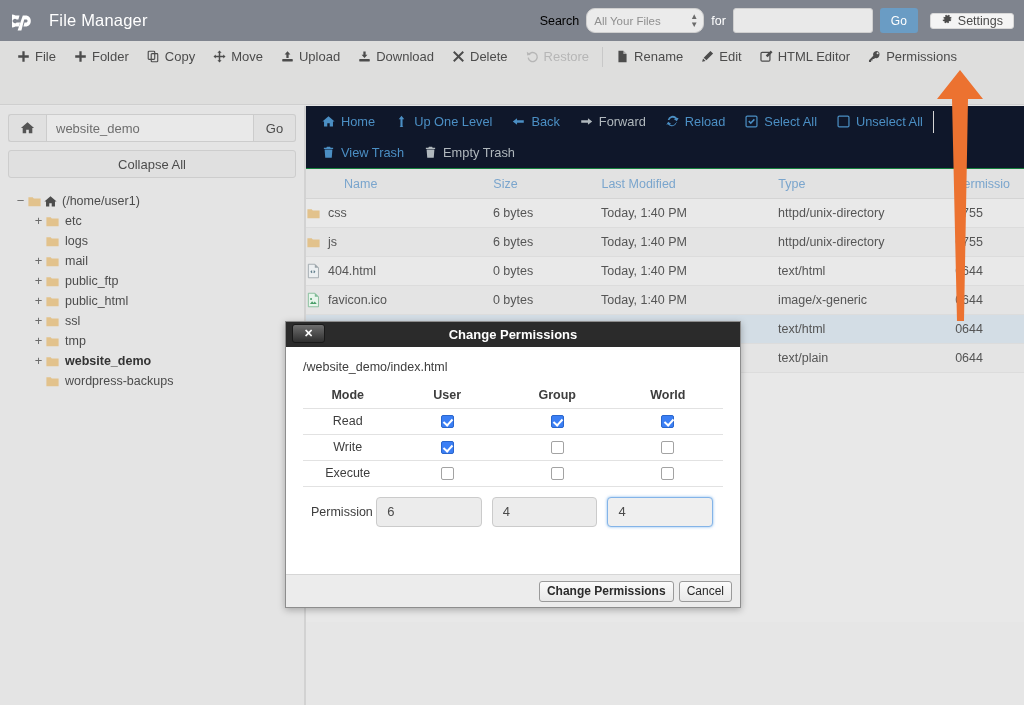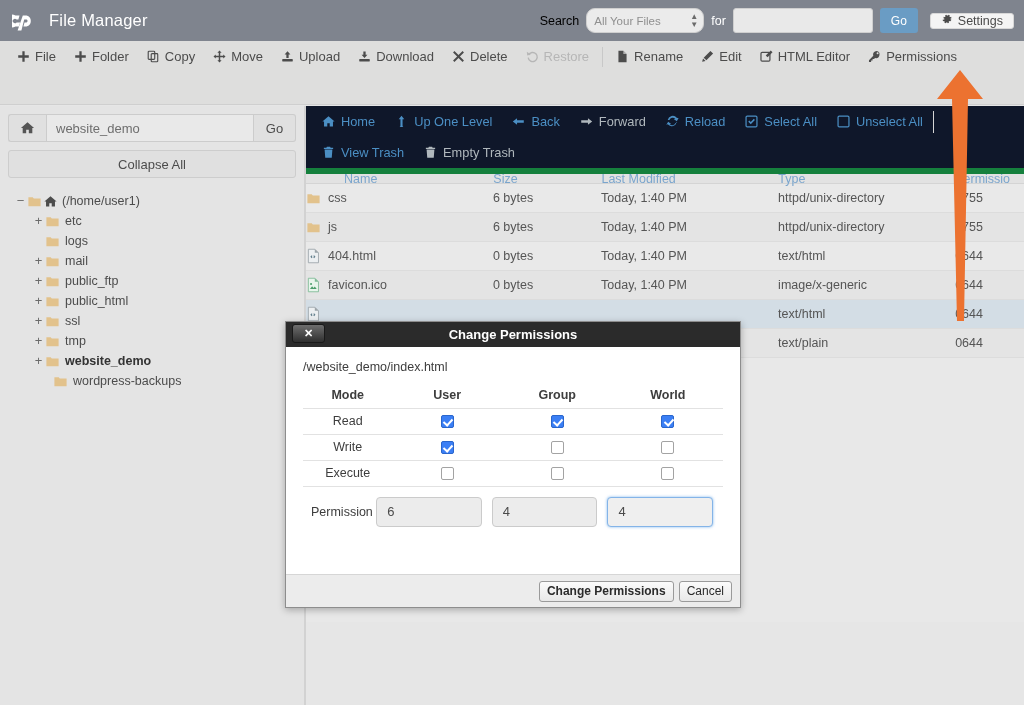--- a/index.html
+++ b/index.html
@@ -129,22 +129,22 @@
   .nav-row.second { }
   .nav-item {
     display: flex; align-items: center; gap: 6px; padding: 0 10px; height: 25px;
     color: #4b8fc4; font-size: 12.8px; cursor: pointer; white-space: nowrap;
   }
   .nav-item.disabled { color: #b0b8bd; cursor: default; }
   .nav-sep { width: 1px; height: 22px; background: #d5d5d5; }
 
   .table { width: 100%; }
   .thead {
-    display: flex; height: 16px; align-items: center;
-    background: #e2e2e2; border-top: 6px solid #15803d;
+    display: flex; height: 31px; align-items: center;
+    background: #e2e2e2; border-top: 1px solid #15803d;
     border-bottom: 1px solid #d4d4d4;
   }
   .thead .th {
     color: #7aa5cd; font-size: 12.5px; cursor: pointer;
   }
   .row {
     display: flex; height: 29px; align-items: center;
     border-bottom: 1px solid #dcdcdc; font-size: 12.5px; color: #555;
   }
   .row.alt { background: #e4e4e4; }
@@ -479,21 +479,21 @@
         </div>
         <div class="tree-node bold" style="padding-left: 32px;">
           <span class="toggle">+</span>
           <span class="folder">
             <svg width="15" height="13" viewBox="0 0 16 16">
               <path fill="#e2c28c" d="M0.5 2.8h5.3l1.3 1.6h8.4v9.3H0.5z"></path>
             </svg>
           </span>
           <span class="lbl">website_demo</span>
         </div>
-        <div class="tree-node" style="padding-left: 40px;">
+        <div class="tree-node" style="padding-left: 32px;">
           <span class="toggle"></span>
           <span class="folder">
             <svg width="15" height="13" viewBox="0 0 16 16">
               <path fill="#e2c28c" d="M0.5 2.8h5.3l1.3 1.6h8.4v9.3H0.5z"></path>
             </svg>
           </span>
           <span class="lbl">wordpress-backups</span>
         </div>
       </div>
   </div>

